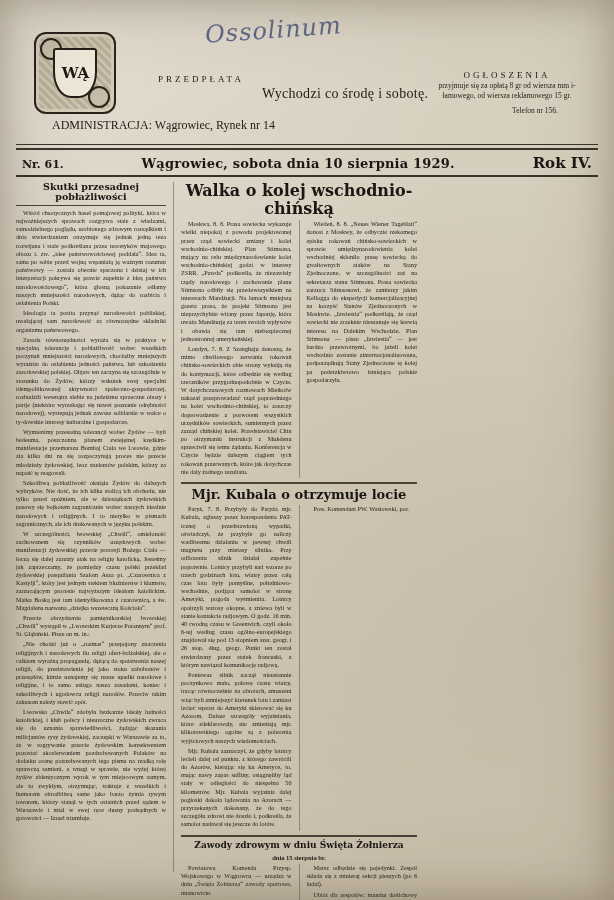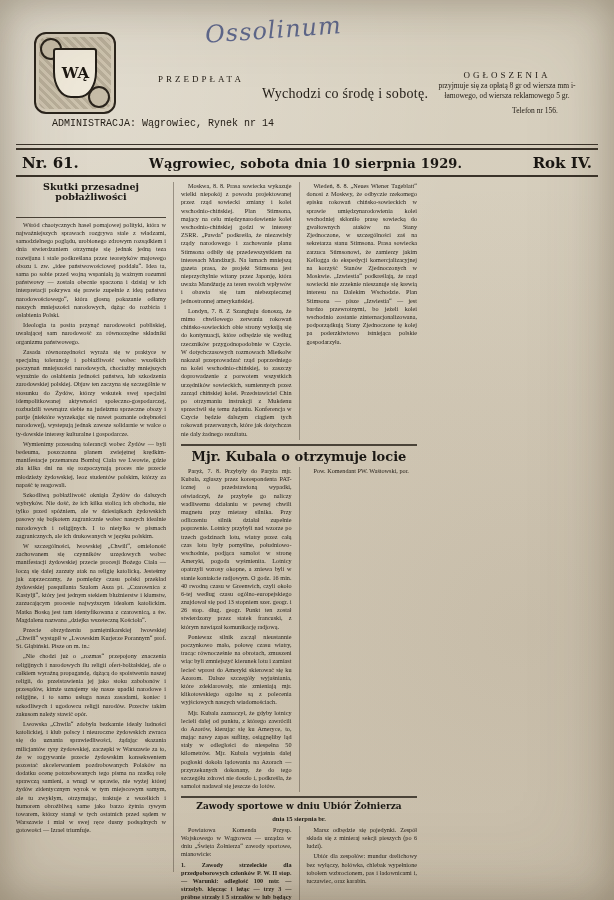--- a/index.html
+++ b/index.html
@@ -69,54 +69,54 @@
     position:absolute;left:110px;top:60px;width:150px;
     font-size:7.5px;line-height:1.25;text-align:center;color:#262019;
   }
   .col-left-head .lbl{font-size:9px;letter-spacing:3px;}
   .col-right-head{
     position:absolute;right:6px;top:56px;width:170px;
     font-size:7.5px;line-height:1.25;text-align:center;color:#262019;
   }
   .col-right-head .lbl{font-size:9px;letter-spacing:3px;}
   .admin-line{
-    position:absolute;left:36px;top:104px;font-size:10px;color:#262019;font-family:Liberation Mono, monospace;
+    position:absolute;left:36px;top:104px;font-size:12px;color:#262019;
   }
   .tel-line{
     position:absolute;right:40px;top:92px;font-size:7.5px;color:#262019;
   }
   .rule{
     border-top:1px solid #3a332a;border-bottom:2px solid #3a332a;
     height:3px;margin:2px 0 2px 0;
   }
   .issuebar{
     display:flex;align-items:baseline;justify-content:space-between;
     padding:2px 6px 3px 6px;
     font-family:"DejaVu Serif",serif;
   }
-  .issuebar .nr{font-size:15px;font-weight:bold;}
+  .issuebar .nr{font-size:11px;font-weight:bold;}
   .issuebar .mid{font-size:13px;font-weight:bold;letter-spacing:.2px;}
   .issuebar .rok{font-size:15px;font-weight:bold;}
   .rule2{border-top:2px solid #3a332a;height:1px;margin:0 0 4px 0;}
 
   
   .body{
     display:flex;gap:7px;height:690px;
   }
   .colwrap{display:flex;flex-direction:column;}
   .col1{width:150px;}
   .col2{width:calc(100% - 150px - 182px - 14px);}
   .vdiv{width:1px;background:#6a6154;opacity:.6;}
 
   h2.hd{
     font-family:"DejaVu Serif",serif;
     font-weight:bold;text-align:center;margin:0 0 3px 0;
     line-height:1.1;
   }
-  .hd-sm{font-size:9.5px;border-bottom:1px solid #4a4338;padding-bottom:14px;}
+  .hd-sm{font-size:9.5px;border-bottom:1px solid #4a4338;padding-bottom:2px;}
   .hd-lg{font-size:16px;}
   .hd-md{font-size:13px;}
   .hd-xs{font-size:9px;}
 
   p{
     margin:0 0 2px 0;
     font-size:6.2px;line-height:1.32;
     text-align:justify;
     text-indent:7px;
     color:#201b15;
@@ -143,21 +143,21 @@
       <div class="shield">WĄ</div>
     </div>
     <div class="subline">Wychodzi co środę i sobotę.</div>
 
     <div class="col-left-head">
       <div class="lbl">PRZEDPŁATA</div>
     </div>
 
     <div class="col-right-head">
       <div class="lbl">OGŁOSZENIA</div>
-      <div>przyjmuje się za opłatą 8 gr od wiersza mm i-łamowego, od wiersza reklamowego 5 gr.</div>
+      <div>przyjmuje się za opłatą 8 gr od wiersza mm i-łamowego, od wiersza reklamowego 15 gr.</div>
     </div>
 
     <div class="admin-line">ADMINISTRACJA: Wągrowiec, Rynek nr 14</div>
     <div class="tel-line">Telefon nr 156.</div>
   </div>
 
   <div class="rule"></div>
 
   <div class="issuebar">
     <div class="nr">Nr. 61.</div>
@@ -178,20 +178,21 @@
       <p>Szkodliwą pobłażliwość okniąła Żydów do dalszych wybryków. Nie dość, że ich kilka stolicą ich obchodu, nie tylko przed spóźniem, ale w dziesiątkach żydowskich pasowy się bojkotem zagranicznie wobec naszych idealnie narodowych i religijnych. I to nietylko w pismach zagranicznych, ale ich drukowanych w języku polskim.</p>
       <p>W szczególności, lwowskiej „Chwili“, omieloność zachowanem się czynników urzędowych wobec manifestacji żydowskiej przecie procesji Bożego Ciała — łoczą się dalej zarzuty atak na religię katolicką. Jesteśmy jak zaprzeczamy, że pomiędzy czasu polski przekład żydowskiej pasquilanta Szalom Asza pt. „Czarownica z Kastylji“, który jest jednym stekiem bluźnierstw i kłamstw, zarzucającym procesie najwyższym ideałom katolickim. Matka Boską jest tam identyfikowana z czarownicą, a św. Magdalena nazwana „dziejka wszeteczną Kościoła“.</p>
       <p>Przecie obrzydzeniu pamiętnikarskiej lwowskiej „Chwili“ wystąpił w „Lwowskim Kurjerze Porannym“ prof. St. Głąbiński. Pisze on m. in.:</p>
       <p>„Nie chodzi już o „rozmas“ przepojony znaczenia religijnych i narodowych ilu religii ofert-bolżałskiej, ale o całkiem wyraźną propagandę, dążącą do spoistwenia naszej religii, do przeistawienia jej jako stoku zabobonów i przesądów, kimże uznajemy się nasze upadki narodowe i religijne, i to samo usługa nasza zasadami, koniec i szkodliwych i ugodowcu religji narodów. Przeciw takim zakusom należy stawić opór.</p>
       <p>Lwowska „Chwila“ zdobyła bezkarnie ideały ludności katolickiej, i klub polscy i nieuroczne żydowskich zwraca się do uznania sprawiedliwości, żądając skazania milicjantów rysy żydowskiej, zaczepki w Warszawie za to, że w rogrywanie przecie żydowskim konsekwentem pozostać akcelerwaniem pozdrobowanych Polaków na dodatku ocenę potrzebowanych tego pisma na rzadką rolę sprawczą samieni, a wnagi w sprawie, nie wyżej której żydów zidentycznym wyrok w tym miejscowym samym, ale tu zwykłym, otrzymując, traktuje z wszelkich i humorem obrożbliwą same jako barzo żytnia rywym towarem, którzy stanął w tych ostatnich przed sądem w Warszawie i miał w swej ręce dusny podsądnych w gotowości — Izrael triumfuje.</p>
     </div>
 
     <div class="vdiv"></div>
 
     <div class="colwrap col2">
+      <h2 class="hd hd-lg">Walka o kolej wschodnio-chińską</h2>
       <div style="display:flex;gap:7px;">
         <div style="flex:1;">
           <p>Moskwa, 8. 8. Prasa sowiecka wykazuje wielki niepokój z powodu projektowanej przez rząd sowiecki zmiany i kolei wschodnio-chińskiej. Plan Stimsona, mający na celu międzynarodowienie kolei wschodnio-chińskiej godzi w interesy ZSRR. „Pawda“ podkreśla, że niezawisły rządy narodowego i zachowanie planu Stimsona odbiły się przedewszystkiem na interesach Mandżurji. Na łamach mniejszą gazeta prasa, że projekt Stimsona jest nieprzychylnie witany przez Japonję, która uważa Mandżurję za teren swoich wpływów i obawia się tam niebezpiecznej jednostronnej amerykańskiej.</p>
           <p>Londyn, 7. 8. Z Szanghaju donoszą, że mimo chwilowego zerwania rokowań chińsko-sowieckich obie strony wyksiją się do kontynuacji, które odbędzie się według rzeczników przygodnopodobnie w Czycie. W dotychczasowych rozmowach Mietkolw nakazał przeprowadzać rząd poprzedniego na kolei wschodnio-chińskiej, to zaszczy doprowadzenie z porwotem wszystkich urzędników sowieckich, sumiennych przez zarząd chińskiej kolei. Przedstawiciel Chin po otrzymaniu instrukcji z Mukdenu sprzeciwił się temu żądaniu. Konferencja w Czycie będzie dalszym ciągiem tych rokowań przerwanych, które jak dotychczas nie daly żadnego rezultatu.</p>
         </div>
         <div class="vdiv"></div>
         <div style="flex:1;">
           <p>Wiedeń, 8. 8. „Neues Wiener Tageblatt“ donosi z Moskwy, że odbyczie rzekomego episku rokowań chińsko-sowieckich w sprawie umiędzynarodowienia kolei wschodniej skłoniło prasę sowiecką do gwałtownych ataków na Stany Zjednoczone, w szczególności zaś na sekretarza stanu Stimsona. Prasa sowiecka zarzuca Stimsonowi, że zamierzy jakim Kellogga do ekspedycji komercjalizacyjnej na korzyść Stanów Zjednoczonych w Moskwie. „Izwiestia“ podkreślają, że rząd sowiecki nie zrzeknie nieszanuje się krewią interesu na Dalekim Wschodzie. Plan Stimsona — pisze „Izwiestia“ — jest bardzo przewrotnymi, bo jeżeli kolei wschodnio zostanie zinternacjonalizowana, podporządkują Stany Zjednoczone tę kolej pa poderzkiwtowo istniejąca polskie gospodarzyła.</p>
         </div>
       </div>
@@ -206,21 +207,21 @@
           <p>Mjr. Kubala zaznaczył, że gdyby lotnicy lecieli dalej od punktu, z którego zawrócili do Azorów, kierując się ku Ameryce, to, mając nawy zapas sufliny, osiągnęliby ląd stały w odległości do niespełna 50 kilometrów. Mjr. Kubala wyjaśnia dalej pogłoski dokoła lądowania na Azorach — przyrzekanych dokonany, że do tego szczegółu zdrowi nie doszło i, podkreśla, że samolot nadawał się jeszcze do lotów.</p>
         </div>
         <div class="vdiv"></div>
         <div style="flex:1;">
           <p>Pow. Komendant PW. Waśtowski, por.</p>
         </div>
       </div>
 
       <div class="boxrule"></div>
 
-      <h2 class="hd hd-xs">Zawody sportowe w dniu Ubiór Żołnierza</h2>
+      <h2 class="hd hd-xs">Zawody zdrowym w dniu Święta Żołnierza</h2>
       <p class="center b" style="font-size:6.5px;">dnia 15 sierpnia br.</p>
       <div style="display:flex;gap:7px;">
         <div style="flex:1;">
           <p>Powiatowa Komenda Przysp. Wojskowego w Wągrowcu — urządza w dniu „Święta Żołnierza“ zawody sportowe, mianowicie:</p>
           <p class="noind b">1. Zawody strzeleckie dla przedpoborowych członków P. W. II stop. — Warunki: odległość 100 mtr. — strzelyb. klęcząc i leżąc — trzy 3 — próbne strzały i 5 strzałów w lub będący poprzed — mozliwych punktów: 150.</p>
 
         </div>
         <div class="vdiv"></div>
         <div style="flex:1;">
           <p>Marsz odbędzie się pojedynki. Zespół składa się z minieraj sekcji pieszych (po 6 ludzi).</p>

